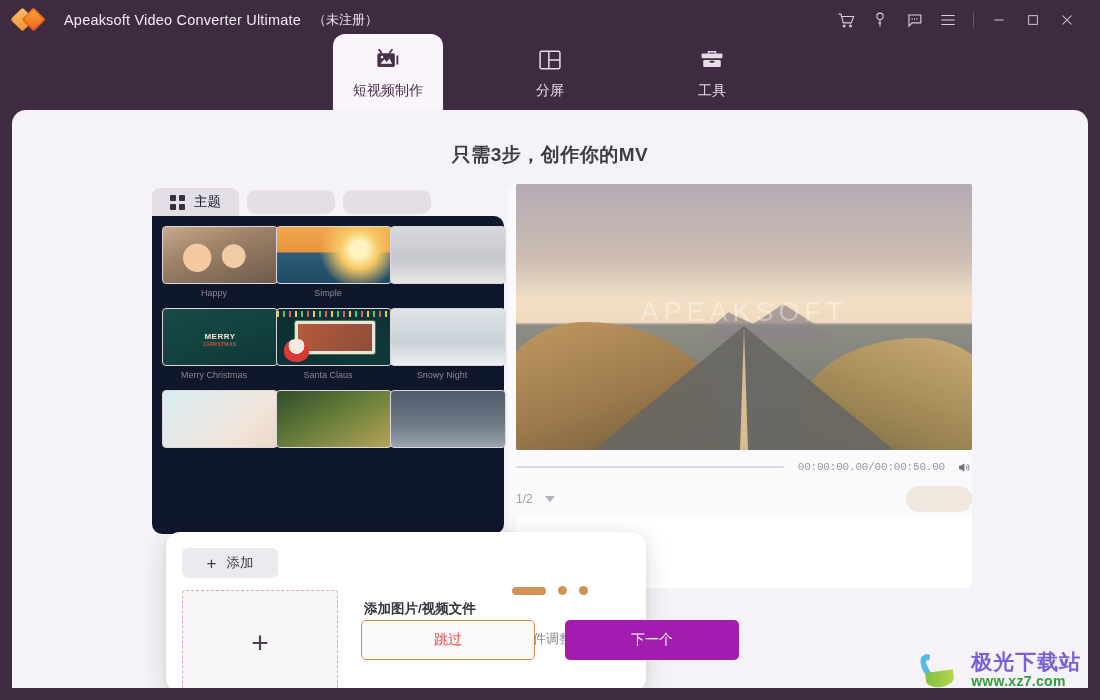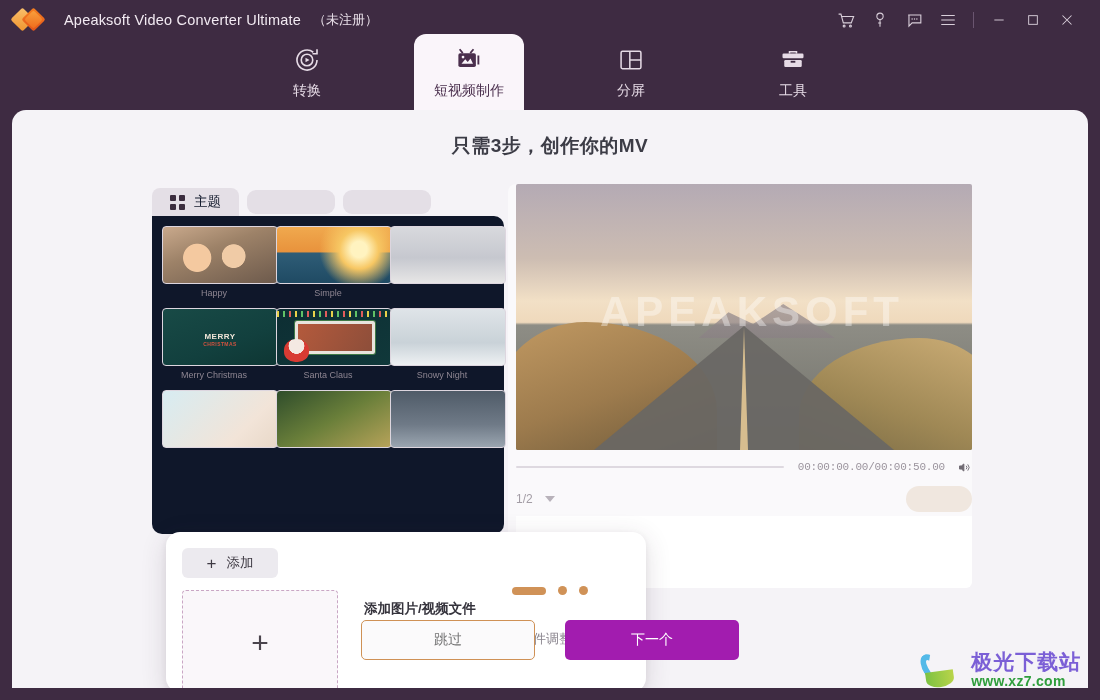--- a/index.html
+++ b/index.html
@@ -62,21 +62,21 @@
   }
   .nav-ico { height: 30px; display: flex; align-items: center; }
 
   
   .content {
     position: absolute; left: 12px; top: 110px; width: 1076px; height: 578px;
     background: #f5f3f7; border-radius: 14px 14px 0 0;
     overflow: hidden;
   }
   .page-title {
-    text-align: center; margin-top: 23px;
+    text-align: center; margin-top: 32px;
     font-size: 19px; font-weight: bold; color: #3c3c46; letter-spacing: .5px;
   }
 
   
   .theme-tabs {
     position: absolute; left: 140px; top: 78px; display: flex; gap: 8px; align-items: flex-end;
   }
   .tab-chip {
     height: 28px; padding: 0 18px; border-radius: 8px 8px 0 0;
     background: #e4dfe6; display: flex; align-items: center; gap: 9px;
@@ -180,23 +180,22 @@
     border-radius: 60% 40% 0 0 / 70% 60% 0 0;
   }
   .mountain {
     position:absolute; left:40%; top:44%; width:30%; height:14%;
     background: linear-gradient(180deg,#9a8f92,#8a8184);
     clip-path: polygon(0 100%, 22% 30%, 40% 62%, 62% 8%, 82% 55%, 100% 100%);
     opacity:.75;
   }
   .wm-apeaksoft {
     position:absolute; left:50%; top:48%; transform:translate(-50%,-50%);
-    font-size: 42px; font-weight: bold; letter-spacing: 5px;
+    font-size: 27px; font-weight: normal; letter-spacing: 5px;
     color: rgba(255,255,255,.38);
-    margin-left: 8px;
   }
   .player-bar {
     position:absolute; left:8px; top:270px; width:456px; height:26px;
     display:flex; align-items:center;
   }
   .seek {
     flex: 1; height: 2px; background:#ded9e0; border-radius:2px; margin-right: 14px;
   }
   .timecode { font-size:11px; color:#9b949d; font-family:"Liberation Mono", monospace; letter-spacing:-.2px; }
   .vol-ico { margin-left: 12px; color:#6f6a72; display:flex; align-items:center; }
@@ -249,21 +248,21 @@
   .dot.active { width:34px; border-radius:5px; height:8px; }
 
   .footer {
     position:absolute; left:0; right:0; top:510px;
     display:flex; justify-content:center; gap:30px;
   }
   .btn {
     width:174px; height:40px; border-radius:5px; font-size:14px;
     display:flex; align-items:center; justify-content:center;
   }
-  .btn-skip { border:1px solid #cf9155; color:#737373; background:#fbfafb; }
+  .btn-skip { border:1px solid #cf9155; color:#ef4444; background:#fbfafb; }
   .btn-next { background:#a21caf; color:#ffffff; }
 
   
   .watermark {
     position:absolute; right: 8px; bottom: 4px; width: 170px; height: 52px;
     display:flex; align-items:center; gap:5px;
   }
   .wm-swirl { width:40px; height:40px; position:relative; }
   .wm-swirl::before {
     content:""; position:absolute; inset:2px; border-radius:50%;
@@ -333,31 +332,20 @@
       </div>
       <div class="tb-icon">
         <svg width="18" height="18" viewBox="0 0 24 24" stroke="currentColor" stroke-width="1.4">
             <path d="M6 6l12 12M18 6L6 18"></path>
           </svg>
       </div>
     </div>
   </div>
 
   <div class="nav">
-    <div class="nav-item">
-      <span class="nav-ico">
-        <svg width="30" height="30" viewBox="0 0 24 24" fill="none" stroke="currentColor" stroke-width="1.3">
-          <path d="M20 12a8 8 0 1 1-3-6.2"></path>
-            <path d="M20 3.4V7h-3.6"></path>
-          <circle cx="12" cy="12" r="4.6"></circle>
-            <path d="M10.8 10.2l3.2 1.8-3.2 1.8z" fill="currentColor" stroke="none"></path>
-        </svg>
-      </span>
-      <span>转换</span>
-    </div>
 
     <div class="nav-item active">
       <span class="nav-ico">
         <svg width="30" height="30" viewBox="0 0 24 24" fill="none" stroke="currentColor" stroke-width="1.4">
           <path d="M7 6.5L4.5 3.4M13 6.5l2.6-3.1"></path>
           <rect x="3.5" y="6.5" width="14" height="11" rx="1.4" fill="currentColor" stroke="none"></rect>
           <path d="M6 15l3-3.6 2 2.2 2.2-2.8 2 4.2z" fill="#faf5fa" stroke="none"></path>
           <circle cx="7.2" cy="9.6" r="1.1" fill="#faf5fa" stroke="none"></circle>
           <path d="M19.5 8.4v7.2" stroke-width="1.5"></path>
         </svg>

